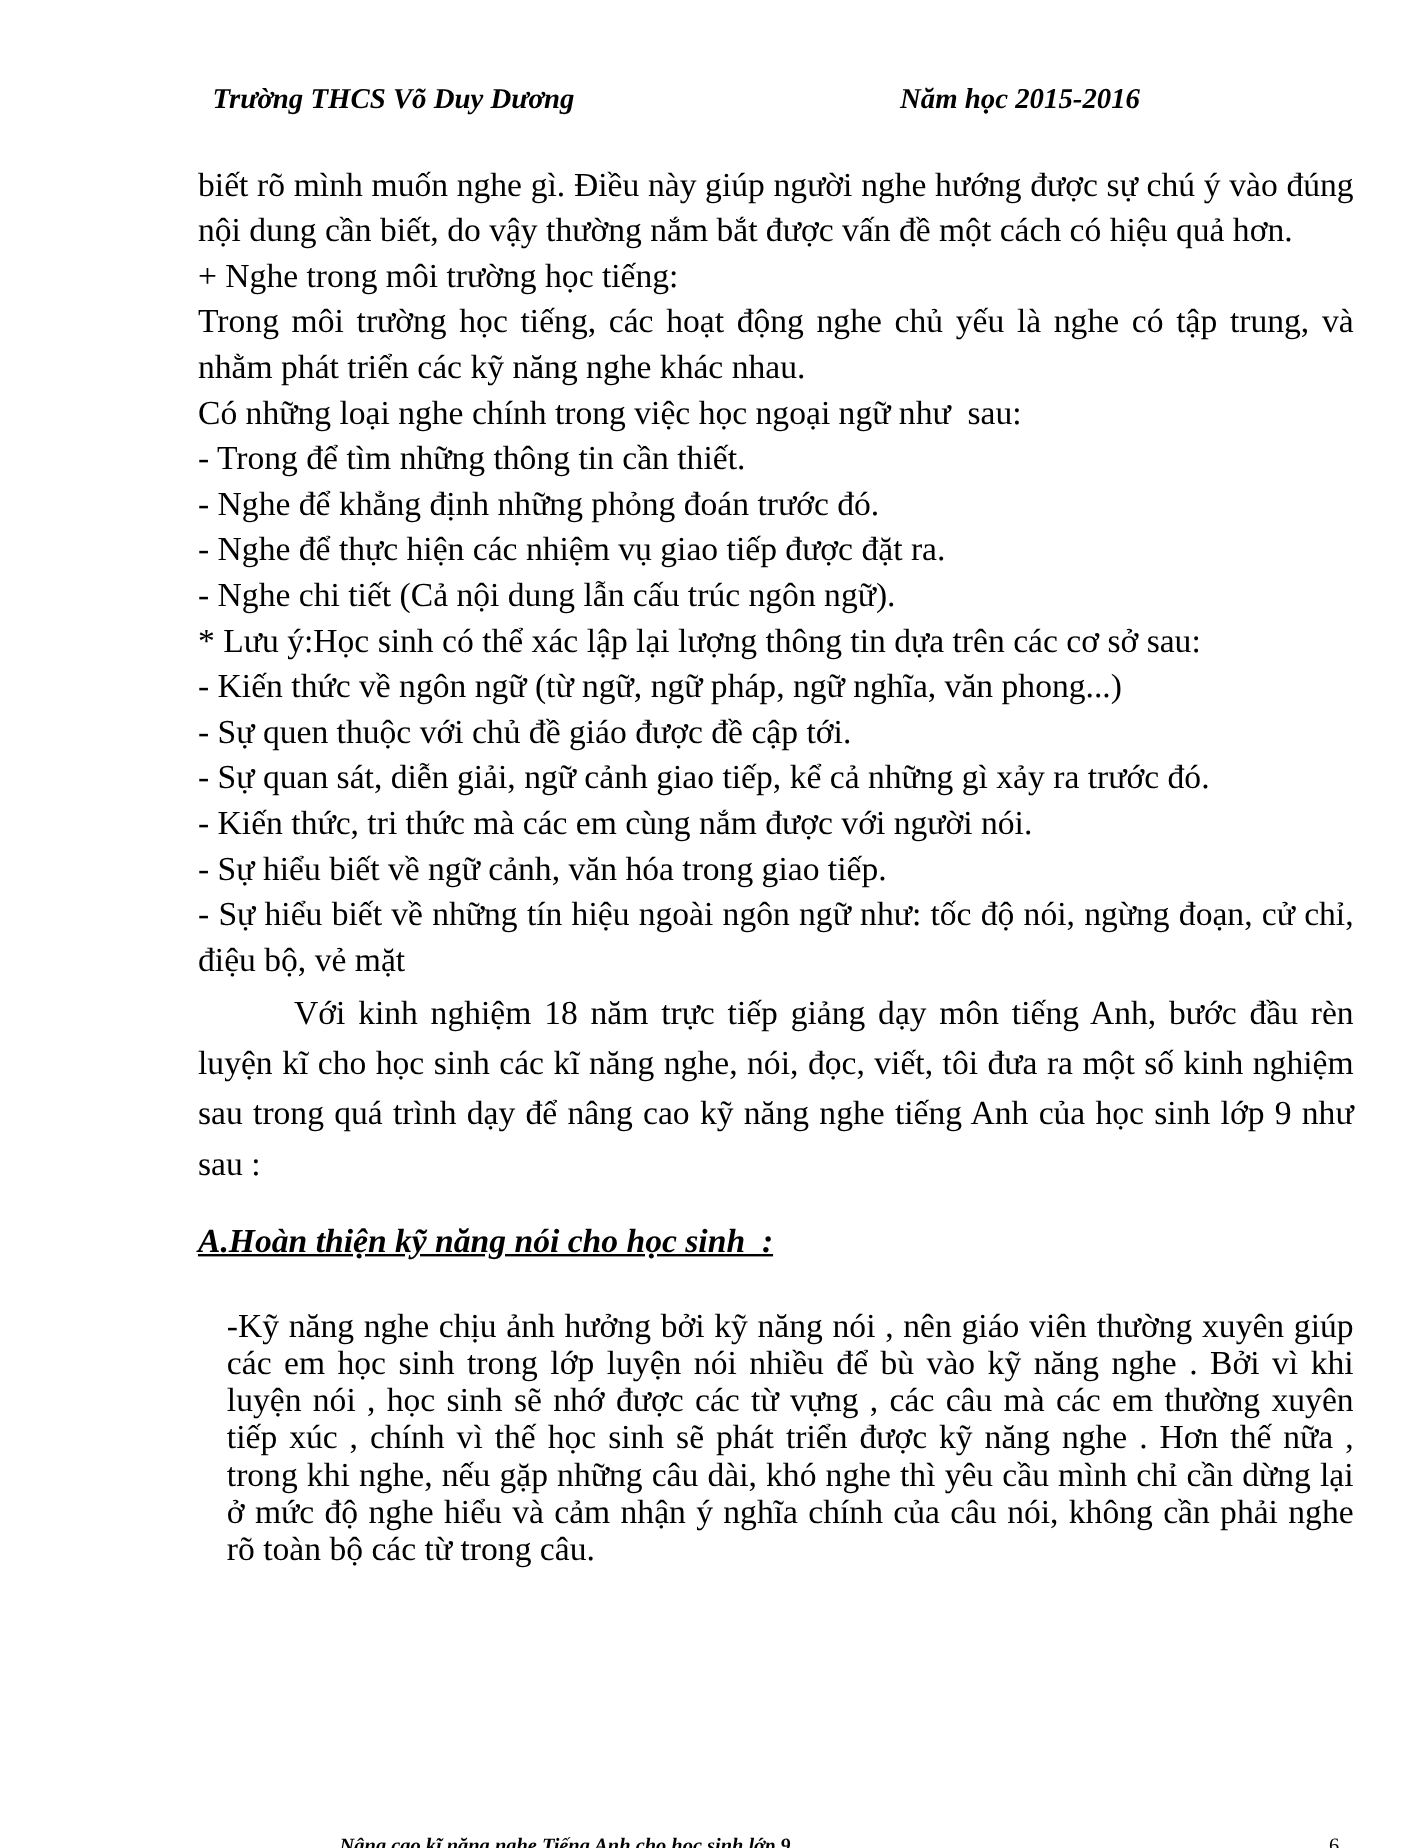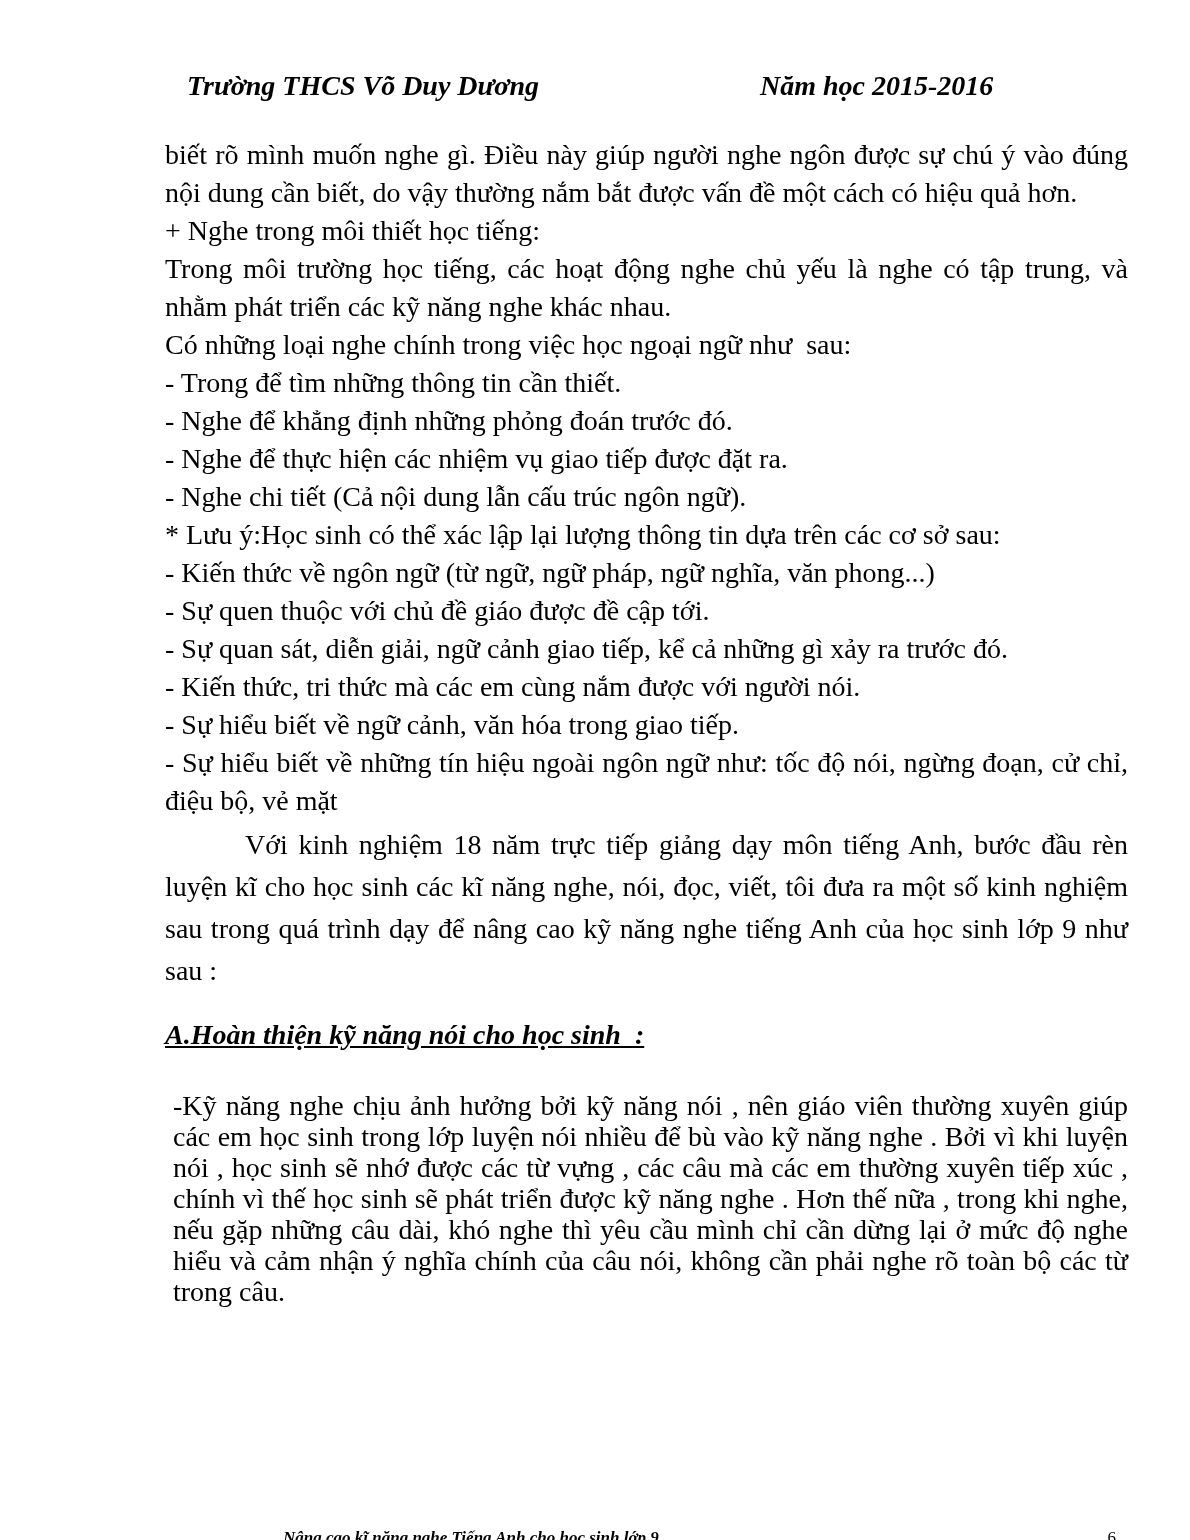--- a/index.html
+++ b/index.html
@@ -13,24 +13,24 @@
     height: 1540px;
     background: #ffffff;
     color: #000000;
     font-family: "Liberation Serif", "DejaVu Serif", serif;
     overflow: hidden;
   }
   
   .header {
     position: absolute;
     top: 70px;
-    left: 175px;
+    left: 165px;
     width: 963px;
     height: 34px;
-    font-size: 28px;
+    font-size: 24px;
     font-weight: bold;
     font-style: italic;
     white-space: nowrap;
   }
   .header .school { position: absolute; left: 12px; top: 0; }
   .header .year   { position: absolute; left: 585px; top: 0; }
 
   
   .content {
     position: absolute;
@@ -56,20 +56,21 @@
     margin-top: 24px;
     line-height: 38px;
     white-space: pre-wrap;
     text-decoration: underline;
   }
   .para-section-a {
     margin-top: 36px;
     padding-left: 8px;
     text-align: justify;
     line-height: 31px;
+    margin-left: 16px;
   }
 
   
   .footer {
     position: absolute;
     top: 1528px;
     left: 165px;
     width: 963px;
     height: 36px;
     font-size: 17px;
@@ -93,23 +94,23 @@
 
 <div class="page">
 
   <div class="header">
     <span class="school">Trường THCS Võ Duy Dương</span>
     <span class="year">Năm học 2015-2016</span>
   </div>
 
   <div class="content">
 
-    <div class="para-justify">biết rõ mình muốn nghe gì. Điều này giúp người nghe ngôn được sự chú ý vào đúng nội dung cần biết, do vậy thường nắm bắt được vấn đề một cách có hiệu quả hơn.</div>
+    <div class="para-justify">biết rõ mình muốn nghe gì. Điều này giúp người nghe hướng được sự chú ý vào đúng nội dung cần biết, do vậy thường nắm bắt được vấn đề một cách có hiệu quả hơn.</div>
 
-    <div class="plain-line">+ Nghe trong môi thiết học tiếng:</div>
+    <div class="plain-line">+ Nghe trong môi trường học tiếng:</div>
 
     <div class="para-justify">Trong môi trường học tiếng, các hoạt động nghe chủ yếu là nghe có tập trung, và nhằm phát triển các kỹ năng nghe khác nhau.</div>
 
     <div class="plain-line">Có những loại nghe chính trong việc học ngoại ngữ như  sau:</div>
 
     <div>
       <div class="list-item">- Trong để tìm những thông tin cần thiết.</div>
       <div class="list-item">- Nghe để khẳng định những phỏng đoán trước đó.</div>
       <div class="list-item">- Nghe để thực hiện các nhiệm vụ giao tiếp được đặt ra.</div>
       <div class="list-item">- Nghe chi tiết (Cả nội dung lẫn cấu trúc ngôn ngữ).</div>

